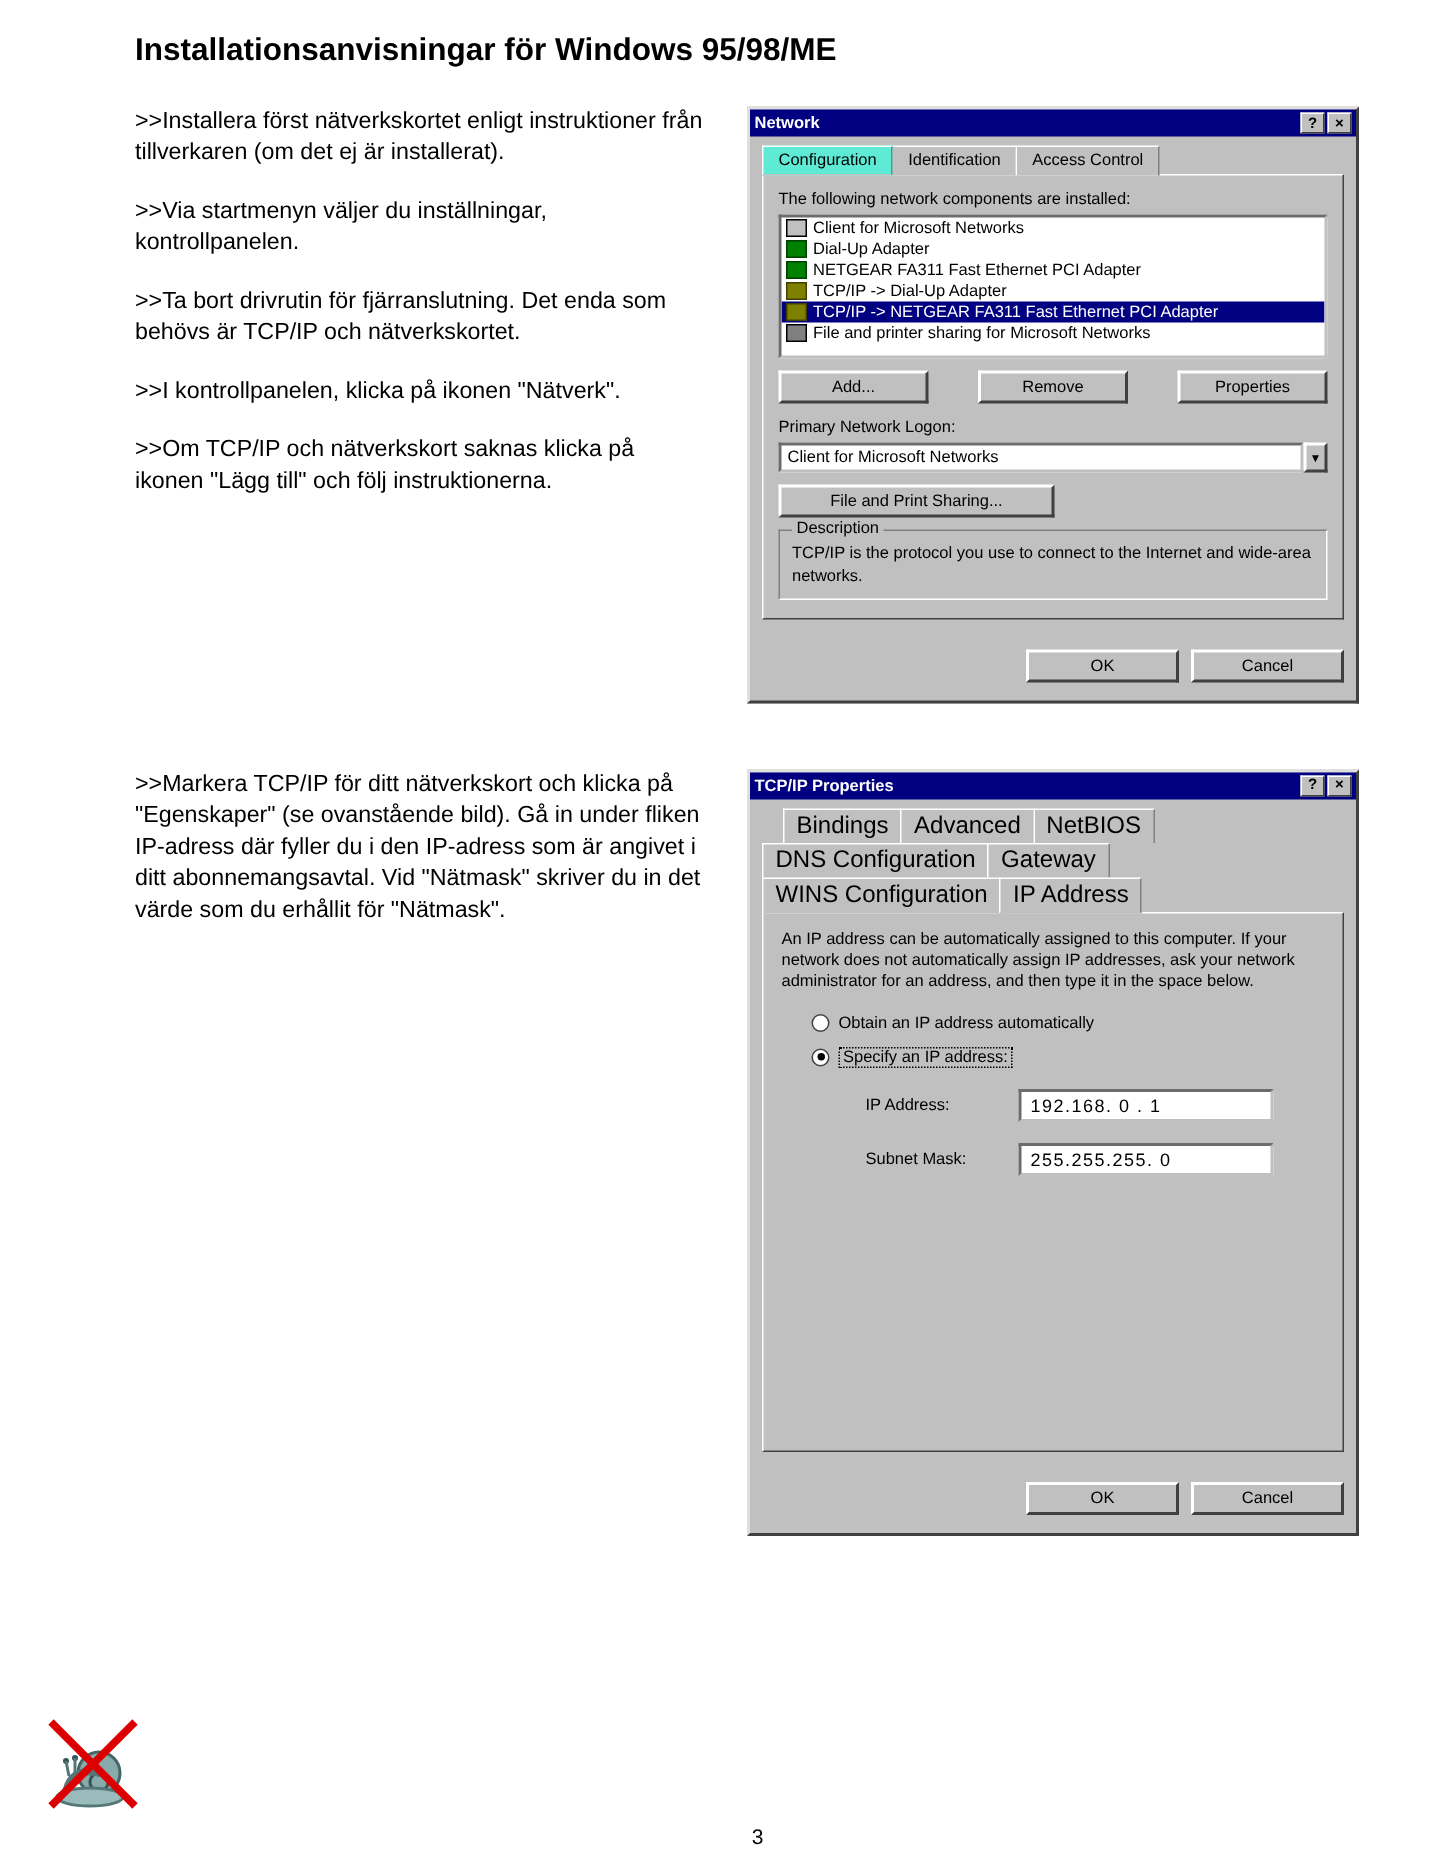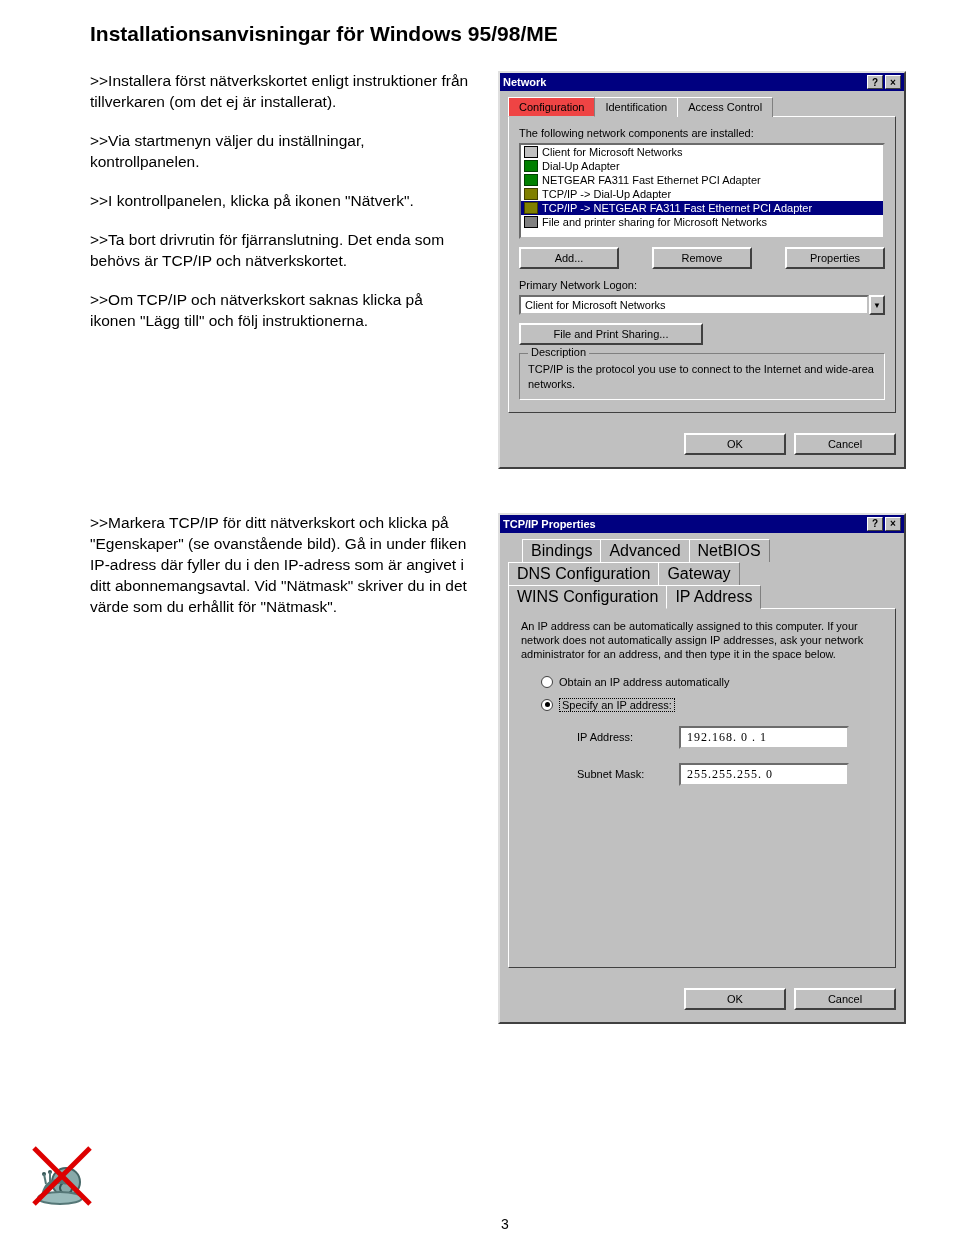--- a/index.html
+++ b/index.html
@@ -71,21 +71,21 @@
     background: #c0c0c0;
     border: 1px solid #fff;
     border-bottom: none;
     border-right-color: #808080;
     padding: 3px 10px;
     font-size: 11px;
     position: relative;
     margin-right: -1px;
   }
   .tab.active {
-    background: #ef4444;
+    background: #5eead4;
     z-index: 2;
     border-bottom: 1px solid #c0c0c0;
   }
   .tabpanel {
     background: #c0c0c0;
     border: 1px solid #fff;
     border-right-color: #404040;
     border-bottom-color: #404040;
     padding: 10px 10px 12px 10px;
     margin-top: -1px;
@@ -195,40 +195,40 @@
     width:12px;height:12px;border-radius:50%;
     border:1px solid #404040; background:#fff;
     display:flex;align-items:center;justify-content:center;
   }
   .radio .r.on::after{ content:""; width:5px;height:5px;border-radius:50%; background:#000;}
   .dotted { border:1px dotted #000; padding:0 2px; }
   .iprow { display:flex; align-items:center; gap:10px; margin:14px 0 0 56px; }
   .iprow .lbl { width:92px; text-align:left; white-space:nowrap;}
   .ipbox {
     background:#fff; border:2px inset #c0c0c0;
-    padding:2px 6px; font-family:Liberation Serif, serif; font-size:12px;
+    padding:2px 6px; font-family:Liberation Sans, sans-serif; font-size:12px;
     letter-spacing:1px; width: 170px; text-align:left;
     white-space: nowrap;
   }
 
   .snail-wrap { margin: 120px 0 0 -60px; position: relative; width: 64px; height: 64px;}
   .pagenum { text-align:center; font-size:14px; margin-top: 8px;}
 </style>
 </head>
 <body>
 
 <div class="page">
   <h1 class="title">Installationsanvisningar för Windows 95/98/ME</h1>
 
   <div class="row">
     <div class="textcol">
       <p>&gt;&gt;Installera först nätverkskortet enligt instruktioner från tillverkaren (om det ej är installerat).</p>
       <p>&gt;&gt;Via startmenyn väljer du inställningar, kontrollpanelen.</p>
+      <p>&gt;&gt;Ta bort drivrutin för fjärranslutning. Det enda som behövs är TCP/IP och nätverkskortet.</p>
       <p>&gt;&gt;I kontrollpanelen, klicka på ikonen "Nätverk".</p>
-      <p>&gt;&gt;Ta bort drivrutin för fjärranslutning. Det enda som behövs är TCP/IP och nätverkskortet.</p>
       <p>&gt;&gt;Om TCP/IP och nätverkskort saknas klicka på ikonen "Lägg till" och följ instruktionerna.</p>
     </div>
 
     <div class="dlgcol">
       <div class="win">
         <div class="titlebar">
           <span>Network</span>
           <div class="tbtns">
             <div class="tbtn">?</div>
             <div class="tbtn">×</div>

